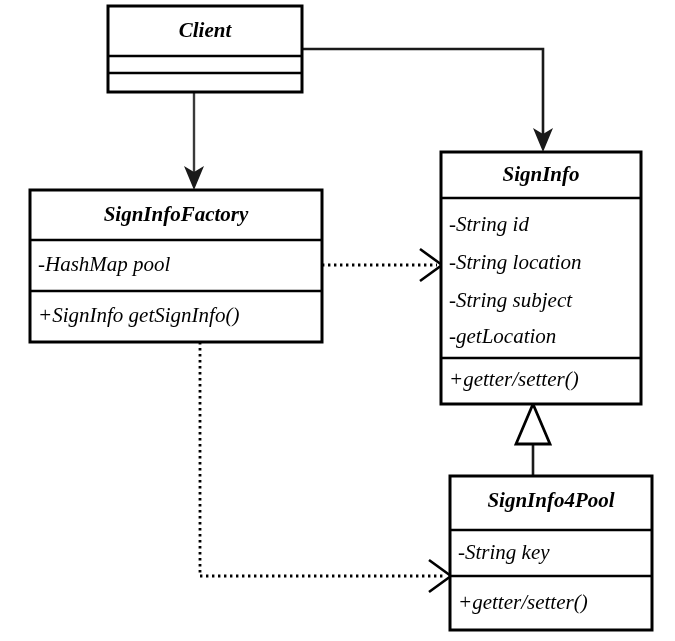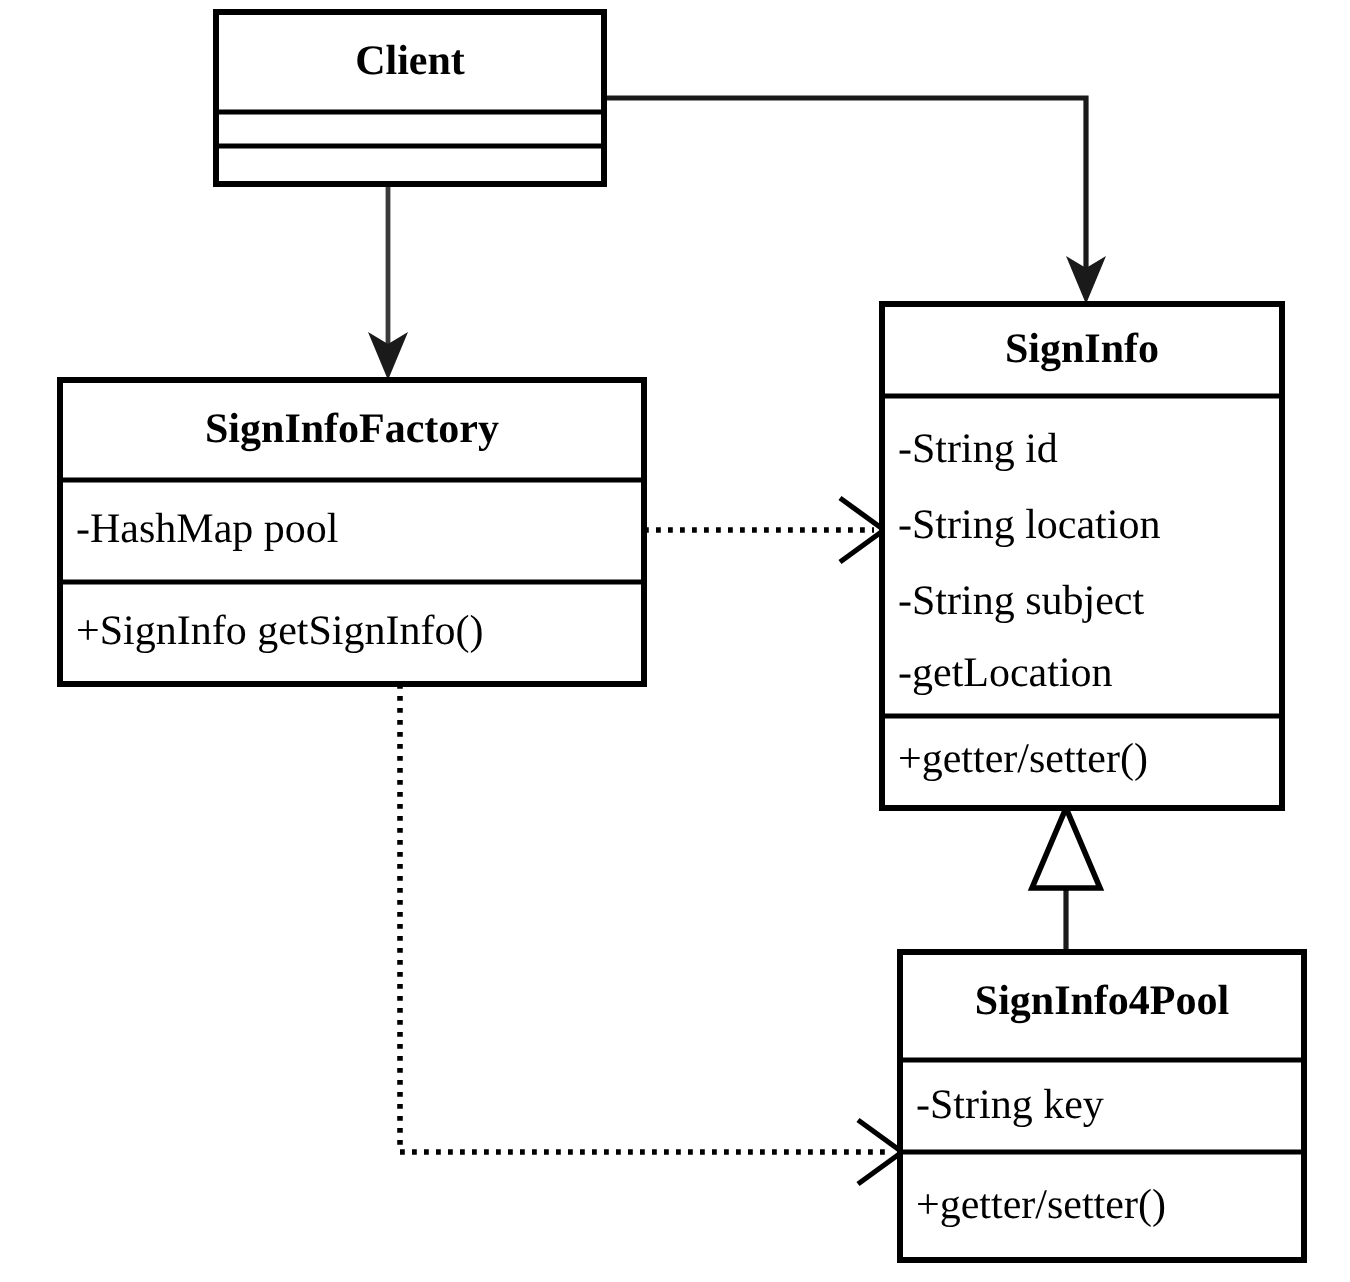--- a/index.html
+++ b/index.html
@@ -10,20 +10,21 @@
   }
   body {
     font-family: "Liberation Serif", "DejaVu Serif", serif;
   }
   #diagram-root {
     position: relative;
     width: 675px;
     height: 641px;
     background: #ffffff;
     overflow: hidden;
+    font-style: italic;
   }
   svg#uml-canvas {
     display: block;
     width: 675px;
     height: 641px;
   }
   .cls-box-rect {
     fill: #ffffff;
     stroke: #000000;
     stroke-width: 3;

